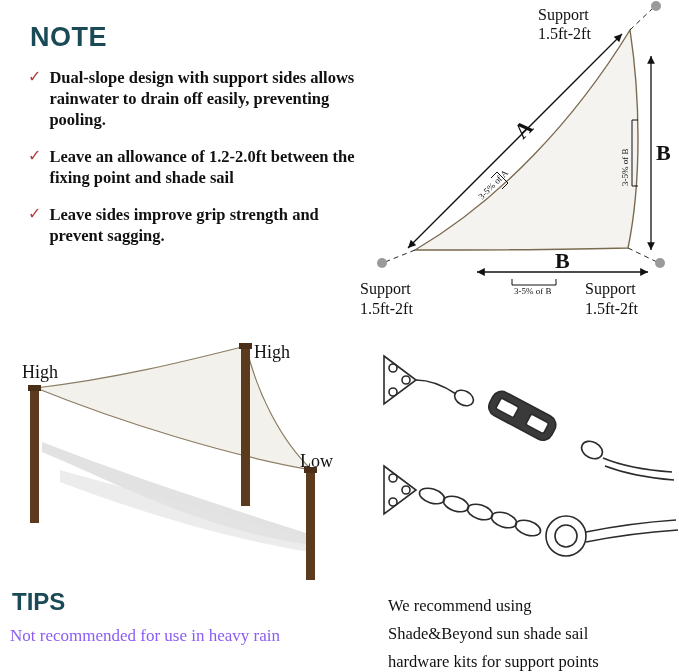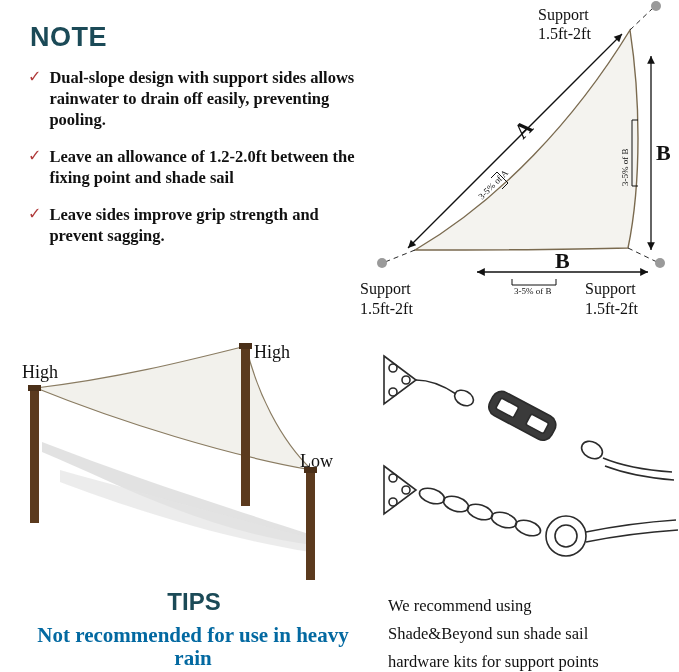--- a/index.html
+++ b/index.html
@@ -37,33 +37,33 @@
     font-family:"DejaVu Sans", sans-serif;
   }
   .note-text{
     font-size:16.5px;
     line-height:21px;
     font-weight:bold;
     color:#111;
   }
 
   
-  #tips-block{left:28px;top:588px;width:330px;text-align:center;}
+  #tips-block{left:10px;top:588px;width:330px;}
   .tips-title{
     font-family:"Liberation Sans", sans-serif;
     font-size:24px;
     font-weight:bold;
     color:#1b4a57;
     margin:0 0 8px 2px;
   }
   .tips-text{
-    font-size:21px;
+    font-size:17px;
     line-height:23px;
-    font-weight:bold;
-    color:#0369a1;
+    font-weight:normal;
+    color:#8b5cf6;
   }
 
   
   #recommend-block{left:388px;top:592px;width:290px;}
   .rec-line{
     font-size:16.5px;
     line-height:28px;
     font-weight:normal;
     color:#111;
   }

